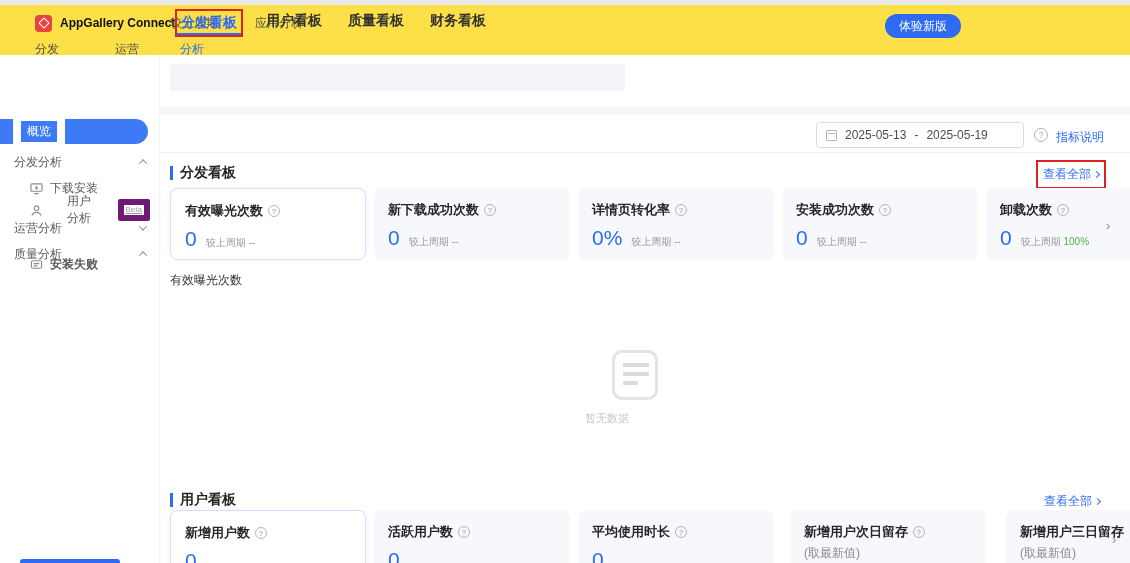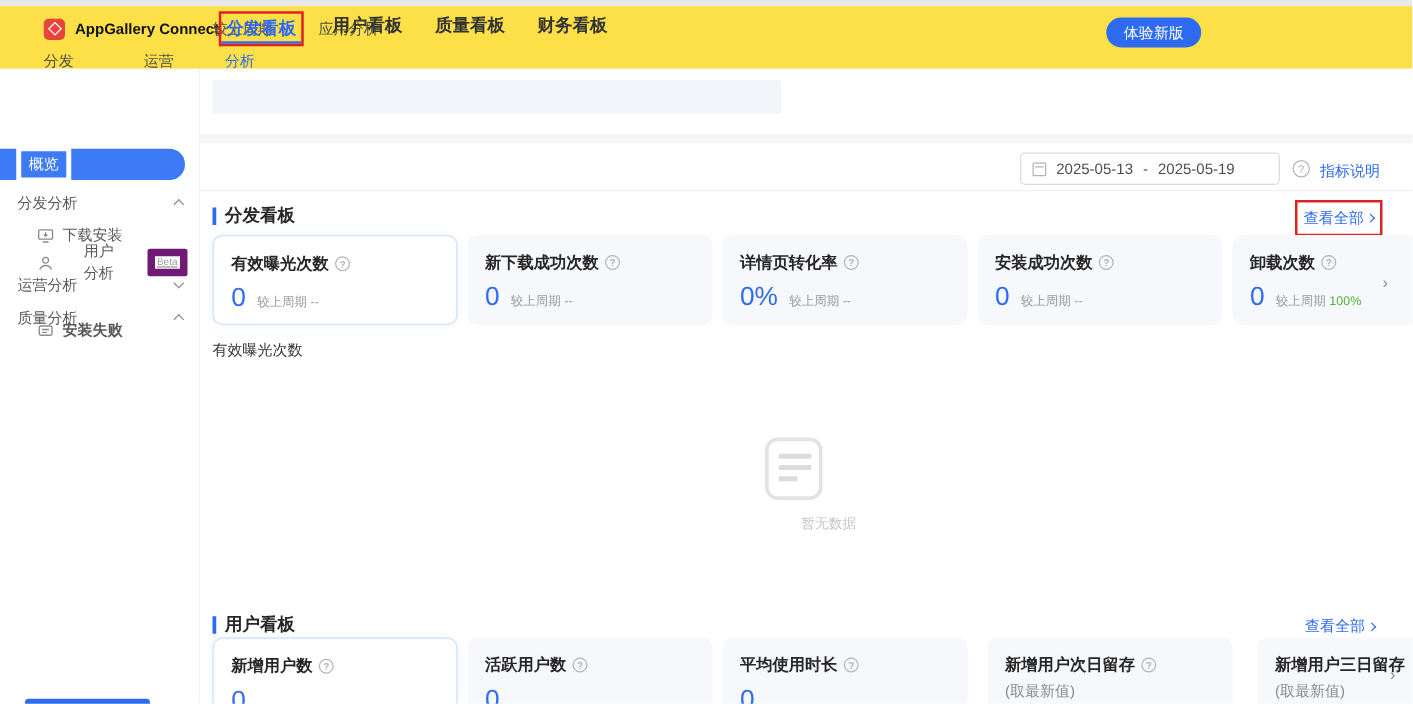--- a/index.html
+++ b/index.html
@@ -20,21 +20,21 @@
   .chev.down { transform:rotate(45deg) translate(-1px,-1px); }
   .chev.up   { transform:rotate(-135deg) translate(-1px,-1px); }
   .try-new { left:885px; top:9px; height:24px; padding:0 14px; background:#2e6bf2; color:#fff; font-size:12px; border:none; border-radius:12px; display:flex; align-items:center; cursor:pointer; }
   .hdr-tab { top:36px; font-size:12px; color:#4d4d4d; padding-bottom:5px; cursor:pointer; }
   .hdr-tab-1 { left:35px; } .hdr-tab-2 { left:115px; }
   .hdr-tab-3 { left:180px; color:#2e6bf2; border-bottom:2px solid #2e6bf2; }
 
   
   .sidebar { left:0; top:55px; width:160px; height:508px; background:#fff; border-right:1px solid #f2f2f2; }
   .side-active { left:0; top:64px; width:148px; height:25px; background:#3d7af5; border-radius:0 13px 13px 0; display:flex; align-items:center; }
-  .side-active .lbl { color:#fff; font-size:12px; margin-left:13px; padding:2px 6px; border:4px solid #ffffff; }
+  .side-active .lbl { color:#fff; font-size:12px; margin-left:13px; padding:2px 6px; border:8px solid #ffffff; }
   .side-group { left:14px; width:132px; height:18px; display:flex; align-items:center; justify-content:space-between; font-size:12px; color:#595959; cursor:pointer; }
   .g1 { top:98px;justify-content:space-between; } .g2 { top:164px; } .g3 { top:190px; }
   .side-child { left:30px; width:120px; height:18px; display:flex; align-items:center; gap:7px; font-size:12px; color:#595959; cursor:pointer; }
   .c1 { top:124px; } .c2 { top:146px;gap:24px; } .c3 { top:200px;font-weight:bold; }
   .beta-badge { font-size:8px; color:#9a9a9a; border:6px solid #701a75; border-radius:2px; padding:0 2px; line-height:10px;text-decoration:underline; }
   .side-ic { width:13px; height:13px; flex:0 0 13px; }
   .side-btn-sliver { left:20px; top:559px; width:100px; height:6px; background:#2e6bf2; border-radius:3px 3px 0 0; }
 
   
   .main-band { left:160px; top:55px; width:970px; height:52px; background:#fff; }
@@ -75,21 +75,21 @@
   .dist-row .card { top:188px; }
   .user-row .card { top:510px; height:80px; }
   .cpos1 { left:170px; } .cpos2 { left:374px; } .cpos3 { left:578px; } .cpos4 { left:782px; } .cpos5 { left:986px; width:200px; }
   .upos1 { left:170px; } .upos2 { left:374px; } .upos3 { left:578px; } .upos4 { left:790px; } .upos5 { left:1006px; width:200px; }
   .card-sub { font-size:12px; color:#8c8c8c; margin-top:4px; }
   .scroll-chev { font-size:13px; color:#8c8c8c; cursor:pointer; }
   .sc1 { left:1106px; top:218px; } .sc2 { left:1112px; top:532px; }
 
   
   .chart-label { left:170px; top:272px; font-size:12px; color:#333; }
-  .empty-wrap { left:585px; top:350px; width:100px; text-align:right; }
+  .empty-wrap { left:585px; top:350px; width:100px; text-align:left; }
   .empty-icon { width:46px; height:50px; margin:0 auto; border:3px solid #e3e3e3; border-radius:10px; padding:10px 8px 0; display:flex; flex-direction:column; gap:5px; }
   .empty-icon i { display:block; height:4px; background:#dcdcdc; border-radius:1px; }
   .empty-icon i:nth-child(1){ width:26px; } .empty-icon i:nth-child(2){ width:26px; } .empty-icon i:nth-child(3){ width:15px; }
   .empty-text { margin-top:11px; font-size:11px; color:#c3c7cc; }
 </style>
 </head>
 <body>
 
 <div class="abs top-strip"></div>
 

